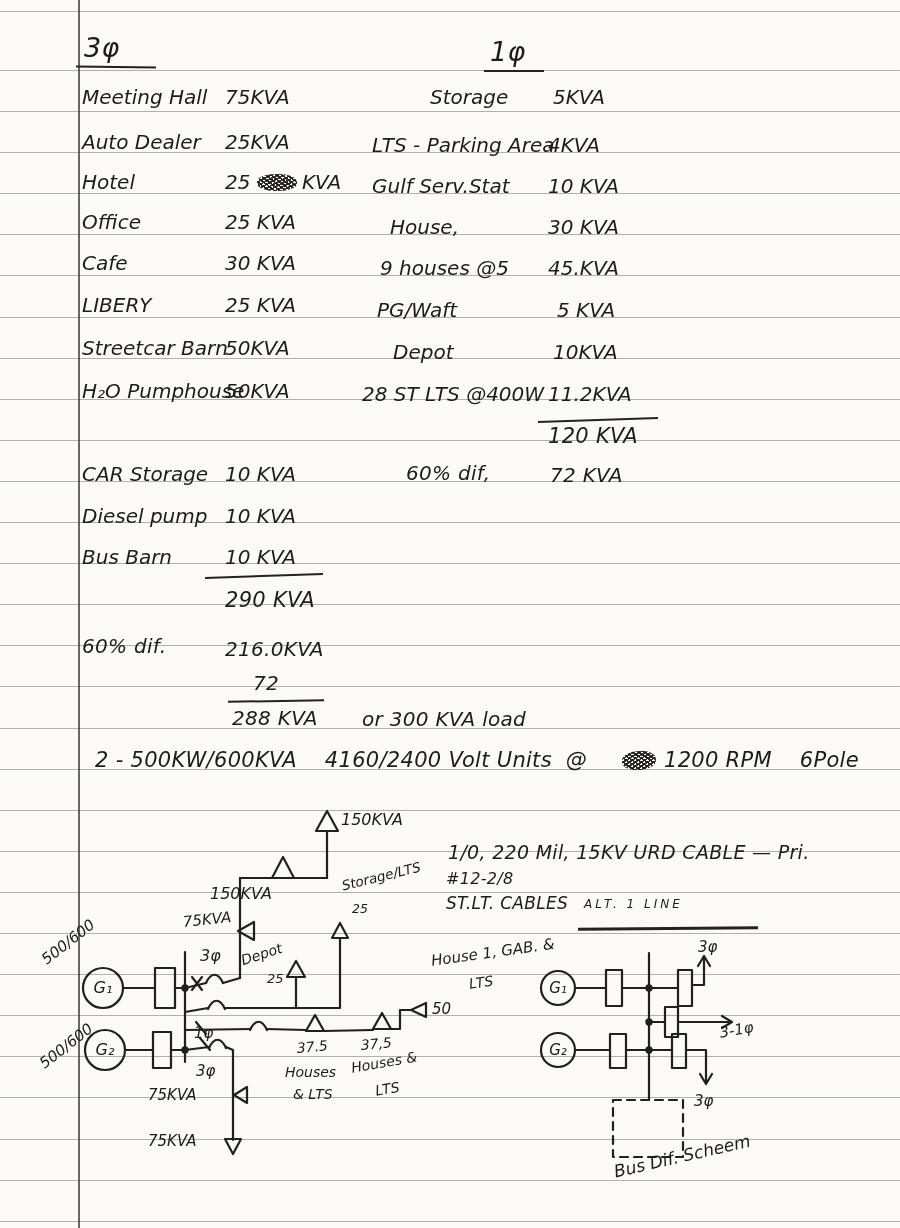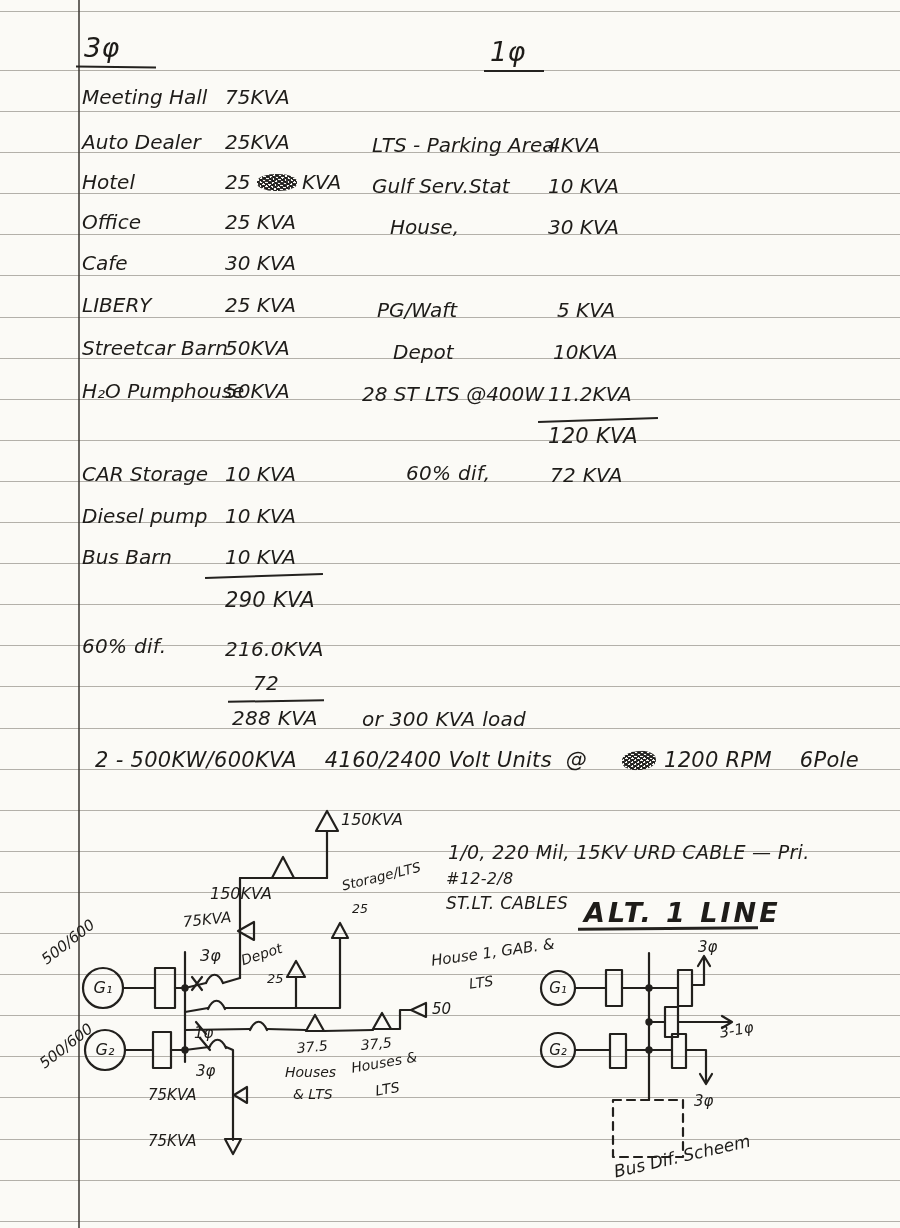--- a/index.html
+++ b/index.html
@@ -15,21 +15,21 @@
   .lrow .val{position:absolute;left:225px;font-style:italic;font-size:20px;white-space:pre;}
   .rrow .lbl{position:absolute;left:372px;font-style:italic;font-size:20px;white-space:pre;}
   .rrow .val{position:absolute;left:548px;font-style:italic;font-size:20px;white-space:pre;}
   .heading{font-size:27px;font-weight:500;}
   .hand-line{position:absolute;height:2px;background:#24221f;}
   .scribble{position:absolute;border-radius:46%;
     background:repeating-linear-gradient(38deg,rgba(25,24,22,.9) 0 1.7px,transparent 1.7px 3.4px),
                repeating-linear-gradient(-28deg,rgba(25,24,22,.85) 0 1.7px,transparent 1.7px 3.2px);}
   .dlbl{position:absolute;font-style:italic;font-size:15px;white-space:pre;transform-origin:left top;}
   svg.diagram{position:absolute;left:0;top:805px;}
-  .alt-title{letter-spacing:3px;font-size:27px;font-weight:bold;}
+  .alt-title{letter-spacing:3px;font-size:12px;}
 </style>
 </head>
 <body>
 
 <div class="page">
   <div class="topline"></div>
   <div class="rules"></div>
   <div class="marginline"></div>
 
   <div class="hw heading" style="left:84px;top:32px;">3φ</div>
@@ -85,31 +85,39 @@
     </div>
   <div class="hand-line" style="left:205px;top:575px;width:118px;transform:rotate(-2deg);"></div>
   <div class="hw" style="left:225px;top:588px;font-size:21px;">290 KVA</div>
   <div class="hw" style="left:82px;top:634px;font-size:20px;">60% dif.</div>
   <div class="hw" style="left:225px;top:637px;font-size:20px;">216.0KVA</div>
   <div class="hw" style="left:253px;top:671px;font-size:20px;">72</div>
   <div class="hand-line" style="left:228px;top:700px;width:96px;transform:rotate(-1deg);"></div>
   <div class="hw" style="left:232px;top:706px;font-size:20px;">288 KVA</div>
   <div class="hw" style="left:362px;top:707px;font-size:20px;text-align:right;">or 300 KVA load</div>
 
+  <div class="rrow" style="top:85px">
+      <span class="lbl" style="left:430px">Storage</span>
+      <span class="val" style="left:553px">5KVA</span>
+    </div>
   <div class="rrow" style="top:133px">
       <span class="lbl">LTS - Parking Area</span>
       <span class="val">4KVA</span>
     </div>
   <div class="rrow" style="top:174px">
       <span class="lbl">Gulf Serv.Stat</span>
       <span class="val">10 KVA</span>
     </div>
   <div class="rrow" style="top:215px">
       <span class="lbl" style="left:390px">House,</span>
       <span class="val">30 KVA</span>
+    </div>
+  <div class="rrow" style="top:256px">
+      <span class="lbl" style="left:380px">9 houses @5</span>
+      <span class="val">45.KVA</span>
     </div>
   <div class="rrow" style="top:298px">
       <span class="lbl" style="left:377px">PG/Waft</span>
       <span class="val" style="left:557px">5 KVA</span>
     </div>
   <div class="rrow" style="top:340px">
       <span class="lbl" style="left:393px">Depot</span>
       <span class="val" style="left:553px">10KVA</span>
     </div>
   <div class="rrow" style="top:382px">

